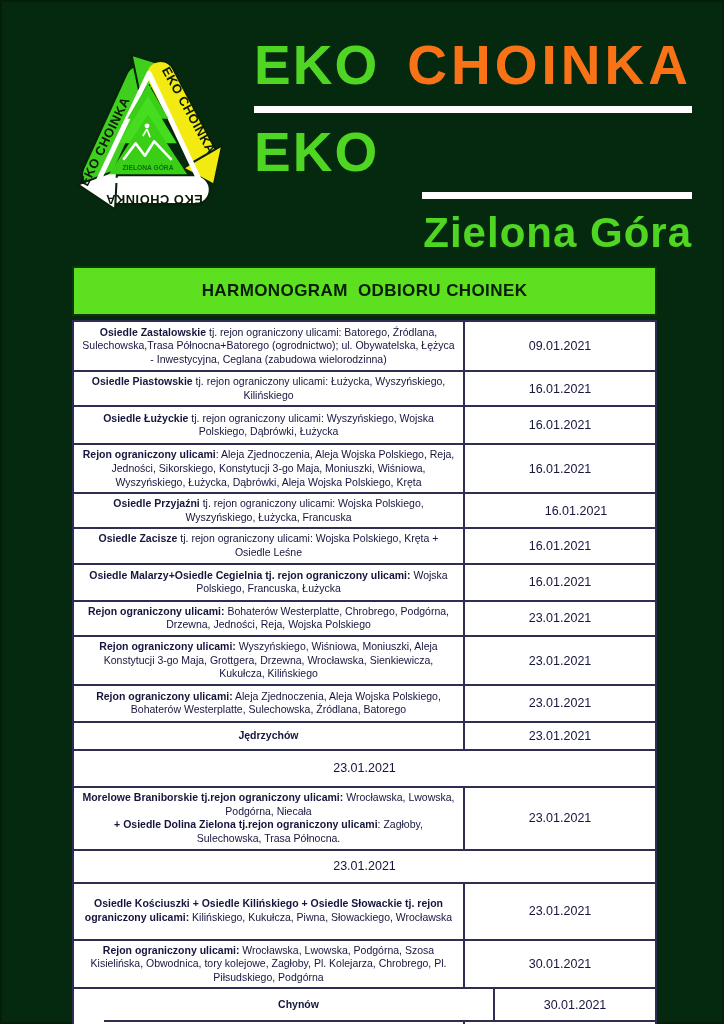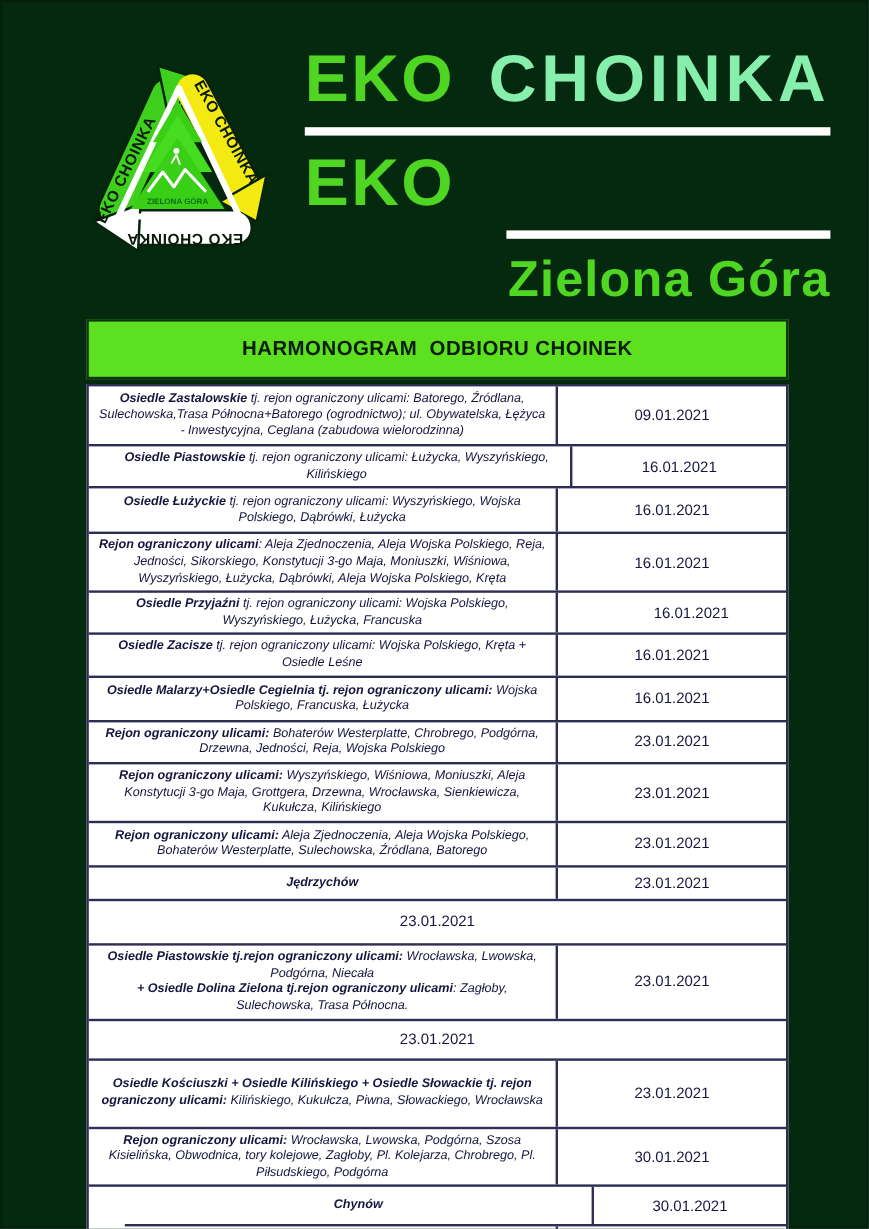--- a/index.html
+++ b/index.html
@@ -17,39 +17,39 @@
     font-family:"Liberation Sans", sans-serif;
     position:relative;overflow:hidden;
   }
   .page{position:absolute;inset:0;border:2px solid #04200c;}
 
   
   .logo-wrap{position:absolute;left:40px;top:26px;width:212px;height:206px;}
   .titles{position:absolute;left:252px;top:36px;width:438px;}
   .title-row{display:flex;justify-content:space-between;align-items:flex-start;font-weight:bold;line-height:1;}
   .title-row .eko{color:var(--green);font-size:55px;letter-spacing:2px;}
-  .title-row .word{color:#86efac;font-size:55px;letter-spacing:4px;}
+  .title-row .word{color:#f97316;font-size:55px;letter-spacing:4px;}
   .hr{height:7px;background:#ffffff;margin:13px 0 12px 0;}
   .underline{height:7px;background:#ffffff;width:270px;margin:12px 0 0 auto;}
   .city{text-align:right;color:var(--green);font-size:42px;font-weight:bold;margin-top:13px;letter-spacing:1px;line-height:1;}
 
   
   .schedule{position:absolute;left:70px;top:264px;width:585px;}
   .band{
     background:var(--band);border:2px solid #0e3510;box-sizing:border-box;
     height:50px;display:flex;align-items:center;justify-content:center;
     color:#061c06;font-weight:bold;font-size:17px;letter-spacing:.4px;white-space:pre;
   }
   .grid{margin-top:4px;border:2px solid var(--navy);background:#ffffff;}
   .t-row{display:flex;border-bottom:2px solid var(--navy);}
   .t-row:last-child{border-bottom:none;}
   .t-desc{
     width:391px;box-sizing:border-box;border-right:2px solid var(--navy);
     display:flex;align-items:center;justify-content:center;text-align:center;
-    font-style:italic;font-size:10.5px;line-height:1.3;color:var(--ink);
+    font-size:10.5px;line-height:1.3;color:var(--ink);
     padding:3px 7px;
   }
   .t-desc b{font-weight:bold;}
   .t-date{
     flex:1;display:flex;align-items:center;justify-content:center;
     font-size:12.5px;color:var(--ink);
   }
 </style>
 </head>
 <body>
@@ -111,21 +111,21 @@
 
   <div class="schedule">
     <div class="band">HARMONOGRAM  ODBIORU CHOINEK</div>
     <div class="grid" id="grid">
         <div class="t-row" style="min-height: 48px;">
           <div class="t-desc">
             <span><b>Osiedle Zastalowskie</b><span> tj. rejon ograniczony ulicami: Batorego, Źródlana, Sulechowska,Trasa Północna+Batorego (ogrodnictwo); ul. Obywatelska,  Łężyca - Inwestycyjna, Ceglana (zabudowa wielorodzinna)</span></span>
           </div>
           <div class="t-date">09.01.2021</div>
         </div>
-        <div class="t-row" style="min-height: 22px; padding-left: 12px;">
+        <div class="t-row" style="min-height: 22px;">
           <div class="t-desc">
             <span><b>Osiedle Piastowskie</b><span> tj. rejon ograniczony ulicami: Łużycka, Wyszyńskiego, Kilińskiego</span></span>
           </div>
           <div class="t-date">16.01.2021</div>
         </div>
         <div class="t-row" style="min-height: 36px;">
           <div class="t-desc">
             <span><b>Osiedle Łużyckie</b><span> tj. rejon ograniczony ulicami: Wyszyńskiego,  Wojska Polskiego, Dąbrówki, Łużycka</span></span>
           </div>
           <div class="t-date">16.01.2021</div>
@@ -176,21 +176,21 @@
           <div class="t-desc">
             <span><b>Jędrzychów</b></span>
           </div>
           <div class="t-date">23.01.2021</div>
         </div>
         <div class="t-row" style="min-height: 35px;">
           <div class="t-date">23.01.2021</div>
         </div>
         <div class="t-row" style="min-height: 53px;">
           <div class="t-desc">
-            <span><b>Osiedle Piastowskie tj.rejon ograniczony ulicami:</b><span>  Wrocławska, Lwowska, Podgórna, Niecała</span><br><b>+ Osiedle Dolina Zielona  tj.rejon ograniczony ulicami</b><span>: Zagłoby, Sulechowska, Trasa Północna.</span></span>
+            <span><b>Morelowe Braniborskie tj.rejon ograniczony ulicami:</b><span>  Wrocławska, Lwowska, Podgórna, Niecała</span><br><b>+ Osiedle Dolina Zielona  tj.rejon ograniczony ulicami</b><span>: Zagłoby, Sulechowska, Trasa Północna.</span></span>
           </div>
           <div class="t-date">23.01.2021</div>
         </div>
         <div class="t-row" style="min-height: 31px;">
           <div class="t-date">23.01.2021</div>
         </div>
         <div class="t-row" style="min-height: 55px;">
           <div class="t-desc">
             <span><b>Osiedle Kościuszki + Osiedle Kilińskiego  + Osiedle Słowackie tj. rejon ograniczony ulicami:</b><span> Kilińskiego, Kukułcza, Piwna, Słowackiego, Wrocławska</span></span>
           </div>

